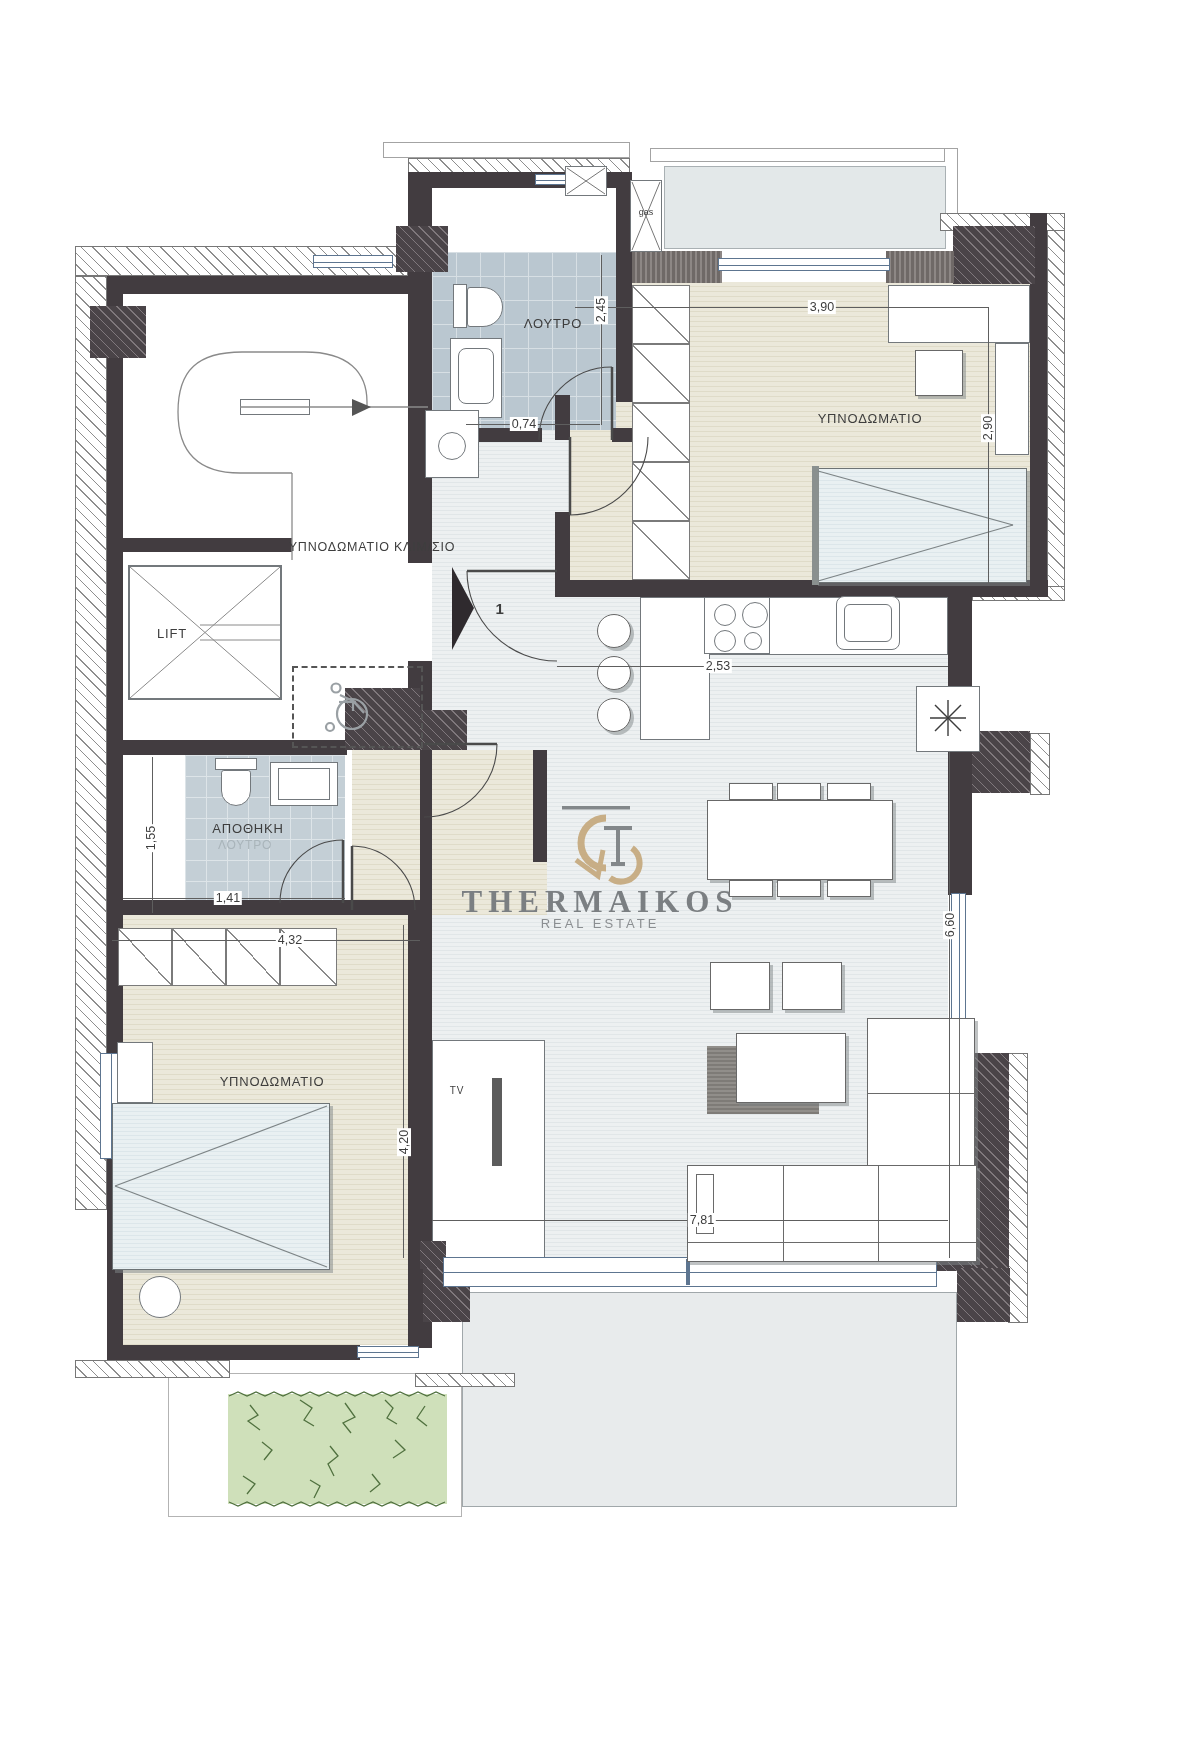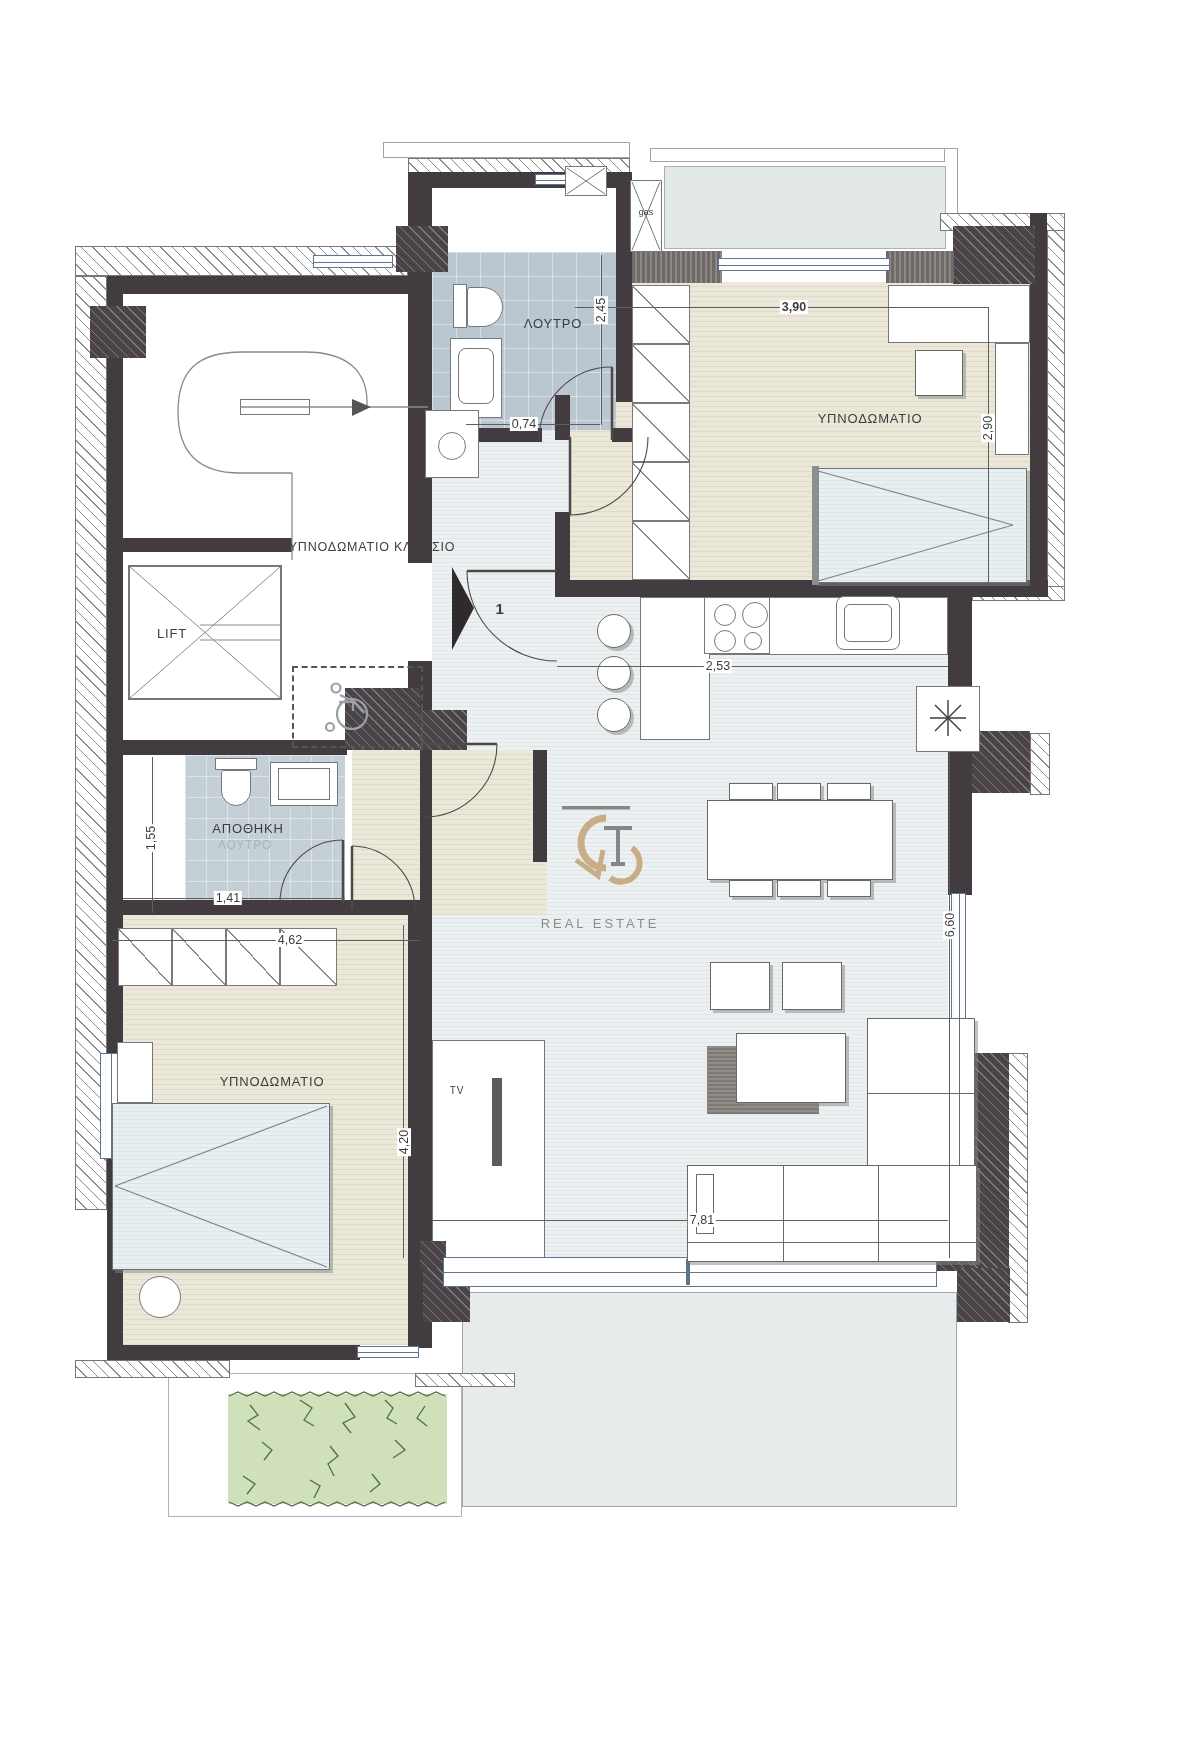--- a/index.html
+++ b/index.html
@@ -318,36 +318,37 @@
   <div class="dimline" style="left:557px;top:666px;width:391px;height:1px;"></div>
   <div class="dimline" style="left:152px;top:757px;width:1px;height:156px;"></div>
   <div class="dimline" style="left:123px;top:898px;width:222px;height:1px;"></div>
   <div class="dimline" style="left:112px;top:940px;width:308px;height:1px;"></div>
   <div class="dimline" style="left:403px;top:925px;width:1px;height:333px;"></div>
   <div class="dimline" style="left:949px;top:752px;width:1px;height:506px;"></div>
   <div class="dimline" style="left:432px;top:1220px;width:516px;height:1px;"></div>
 
   <span class="dim v" style="left:601px;top:310px;">2,45</span>
   <span class="dim" style="left:524px;top:424px;">0,74</span>
-  <span class="dim" style="left:794px;top:307px;font-weight:bold;">3,90</span>
+  <span class="dim" style="left:822px;top:307px;">3,90</span>
   <span class="dim v" style="left:988px;top:428px;">2,90</span>
   <span class="dim" style="left:718px;top:666px;">2,53</span>
   <span class="dim v" style="left:151px;top:838px;">1,55</span>
   <span class="dim" style="left:228px;top:898px;">1,41</span>
-  <span class="dim" style="left:290px;top:940px;">4,62</span>
+  <span class="dim" style="left:290px;top:940px;">4,32</span>
   <span class="dim v" style="left:404px;top:1142px;">4,20</span>
   <span class="dim v" style="left:950px;top:925px;">6,60</span>
   <span class="dim" style="left:702px;top:1220px;">7,81</span>
 
   <span class="rlabel" style="left:372px;top:547px;font-size:12.5px;">ΥΠΝΟΔΩΜΑΤΙΟ ΚΛΙΜ/ΣΙΟ</span>
   <span class="rlabel" style="left:172px;top:633px;background:#fff;padding:0 3px;">LIFT</span>
   <span class="rlabel" style="left:553px;top:323px;">ΛΟΥΤΡΟ</span>
   <span class="rlabel" style="left:870px;top:418px;">ΥΠΝΟΔΩΜΑΤΙΟ</span>
   <span class="rlabel" style="left:248px;top:828px;">ΑΠΟΘΗΚΗ</span>
   <span class="rlabel ghost" style="left:245px;top:845px;font-size:12px;">ΛΟΥΤΡΟ</span>
   <span class="rlabel" style="left:272px;top:1081px;">ΥΠΝΟΔΩΜΑΤΙΟ</span>
   <span class="rlabel" style="left:646px;top:212px;font-size:9px;letter-spacing:0;">gas</span>
   <span class="rlabel" style="left:457px;top:1090px;font-size:10px;">TV</span>
   <span class="rlabel" style="left:500px;top:608px;font-size:15px;font-weight:bold;">1</span>
 
+  <div id="logo-brand">THERMAIKOS</div>
   <div id="logo-tagline">REAL ESTATE</div>
 
 </div>
 
 </body></html>

